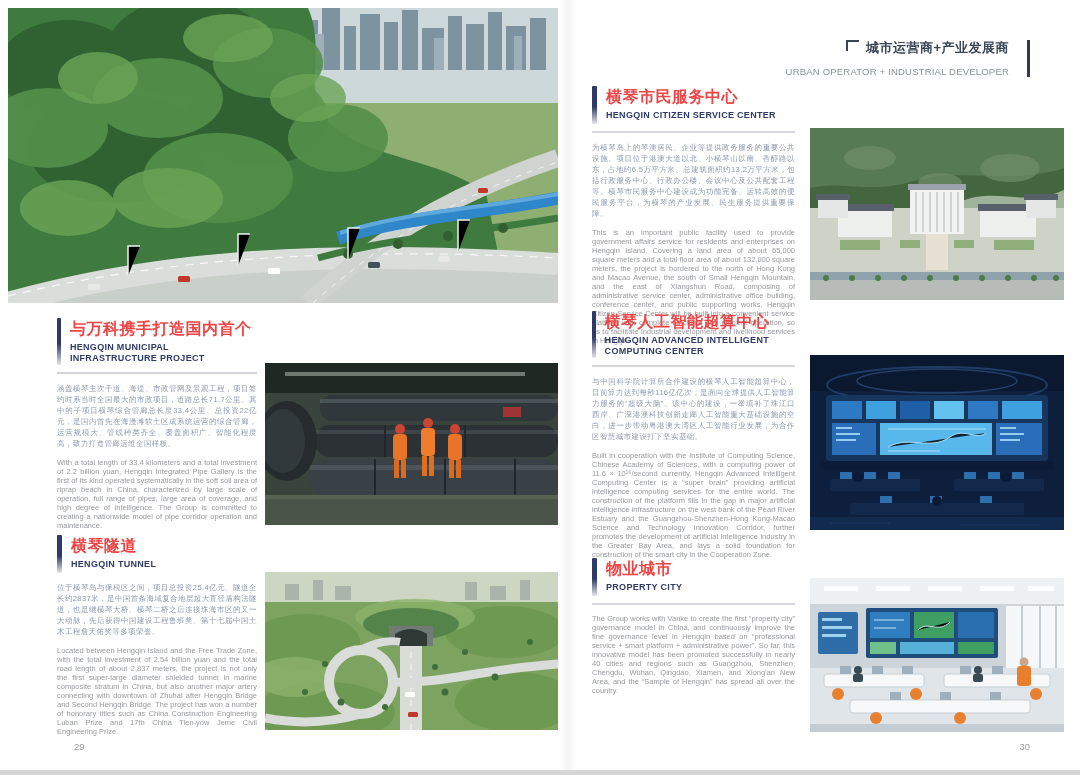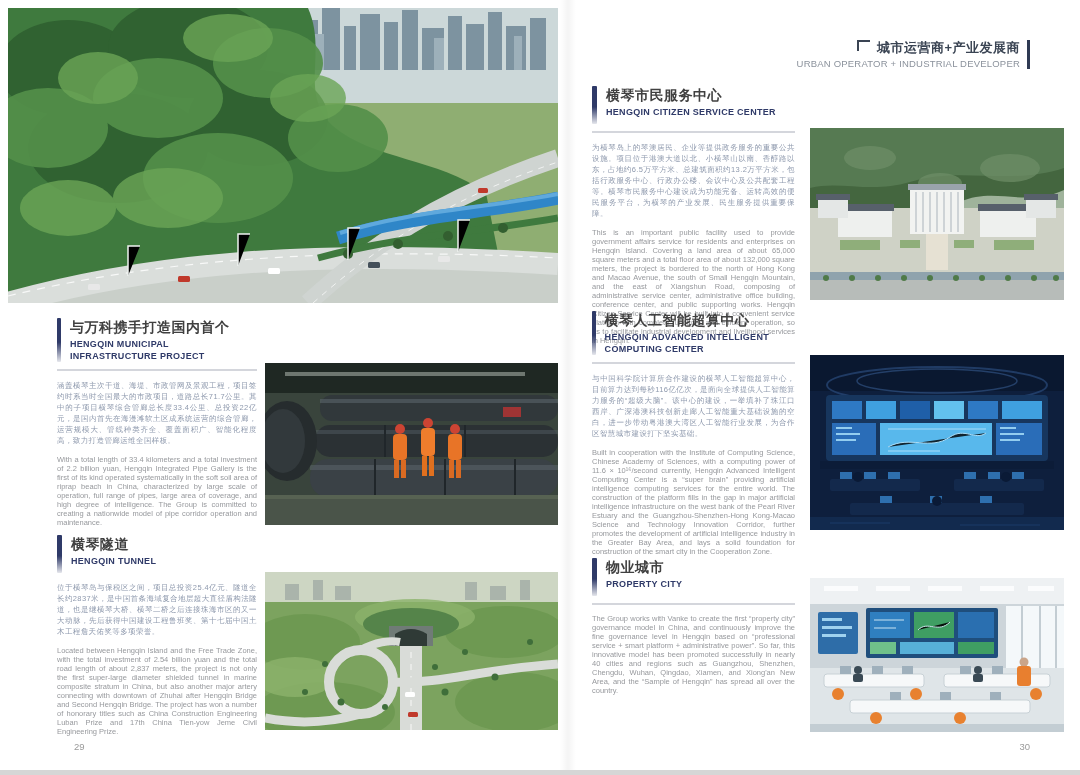--- a/index.html
+++ b/index.html
@@ -9,30 +9,30 @@
         background:linear-gradient(90deg,rgba(0,0,0,0) 0%,rgba(0,0,0,0.045) 50%,rgba(0,0,0,0) 100%);}
   .page-edge{position:absolute;left:0;right:0;bottom:0;height:5px;background:#d6d6d6;}
 
   .photo{position:absolute;overflow:hidden;background:#ccc;}
   .photo svg{display:block;width:100%;height:100%;}
 
   .sec{position:absolute;}
   .title-row{display:flex;align-items:stretch;}
   .tbar{width:5px;min-height:38px;margin-right:9px;border-radius:1px;
         background:linear-gradient(180deg,#2f3a68 0%,#2f3a68 55%,rgba(47,58,104,0.12) 100%);}
-  .t-zh{margin:0;font-size:14px;font-weight:bold;color:#404040;letter-spacing:0.5px;line-height:1.35;}
+  .t-zh{margin:0;font-size:16px;font-weight:bold;color:#ef4444;letter-spacing:0.5px;line-height:1.35;}
   .t-en{margin:2px 0 0 0;font-size:9px;font-weight:bold;color:#2f3a68;letter-spacing:0.3px;line-height:1.3;}
   .rule{height:2px;background:#d4d6dc;margin-top:7px;}
   p.zh{margin:9px 0 0 0;font-size:7.5px;line-height:11px;color:#8e99ad;text-align:justify;letter-spacing:0.4px;}
   p.en{margin:9px 0 0 0;font-size:7.5px;line-height:9px;color:#97999d;text-align:justify;}
 
   .hdr{position:absolute;top:40px;right:50px;width:230px;text-align:right;
-       border-right:3px solid #2f3a53;padding-right:7px;}
+       border-right:3px solid #2f3a53;padding-right:18px;}
   .hdr-zh{font-size:13px;font-weight:bold;color:#3a4453;letter-spacing:0.5px;line-height:1.25;}
-  .hdr-en{font-size:9.5px;color:#8b929c;letter-spacing:0.2px;margin-top:2px;}
+  .hdr-en{font-size:9.5px;color:#8b929c;letter-spacing:0.2px;margin-top:10px;}
   .corner{display:inline-block;width:11px;height:9px;border-top:2px solid #3a4453;
           border-left:2px solid #3a4453;margin-right:7px;vertical-align:1px;}
 
   .pagenum{position:absolute;top:741px;font-size:9.5px;color:#9a9a9a;}
   .pagenum.left{left:50px;margin-left:24px;}
   .pagenum.right{right:50px;}
 </style>
 </head>
 <body>
 

